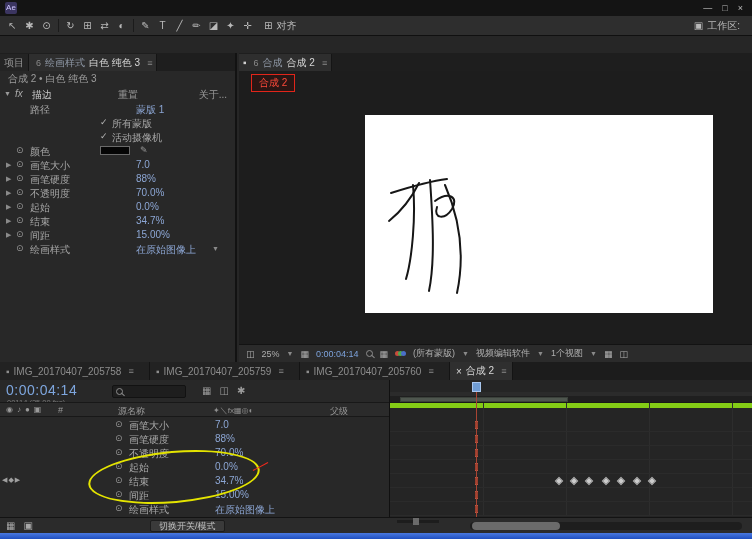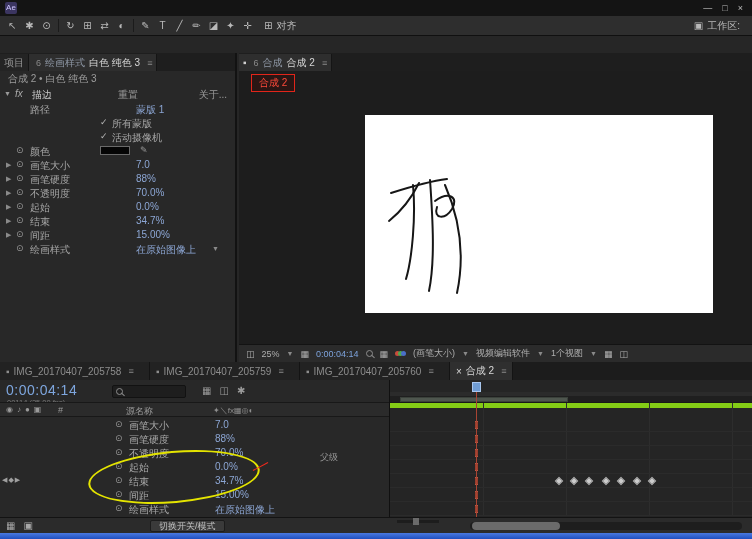--- a/index.html
+++ b/index.html
@@ -70,23 +70,23 @@
   .tl-tab.active { width:auto; background:#2f2f2f; color:#d8d8d8; }
   .tl-body { position:absolute; top:18px; left:0; right:0; bottom:0; }
   .tl-left { position:absolute; left:0; top:0; bottom:0; width:390px; background:#282828; border-right:1px solid #101010; }
   .tc-big { position:absolute; left:6px; top:2px; font-size:14px; color:#7ea6de; letter-spacing:.5px; }
   .tc-sub { position:absolute; left:7px; top:18px; font-size:7.5px; color:#787878; }
   .search-box { position:absolute; left:112px; top:5px; width:74px; height:13px; background:#1e1e1e; border:1px solid #121212; border-radius:2px; display:flex; align-items:center; padding-left:3px; }
   .tl-mini-btns { position:absolute; left:202px; top:5px; display:flex; gap:8px; font-size:10px; color:#9a9a9a; }
   .tl-header { position:absolute; left:0; right:0; top:22px; height:15px; background:#2b2b2b; border-top:1px solid #181818; border-bottom:1px solid #181818; font-size:9px; color:#9a9a9a; }
   .tl-header .avcl { position:absolute; left:6px; top:2px; letter-spacing:4px; font-size:8px; }
   .tl-header .hsh { position:absolute; left:58px; top:2px; }
-  .tl-header .srcn { position:absolute; left:126px; top:2px; }
+  .tl-header .srcn { position:absolute; left:118px; top:2px; }
   .tl-header .swc { position:absolute; left:213px; top:2px; font-size:8px; color:#8f8f8f; }
-  .tl-header .prnt { position:absolute; left:320px; top:2px;margin-top:46px; }
+  .tl-header .prnt { position:absolute; left:330px; top:2px; }
   .tl-rows { position:absolute; top:38px; left:0; right:0; }
   .tl-row { position:relative; height:14px; font-size:10px; color:#a8a8a8; }
   .tl-row .nav { position:absolute; left:2px; top:2px; font-size:7px; color:#9f9f9f; letter-spacing:1px; }
   .tl-row .sw2 { position:absolute; left:115px; top:1px; font-size:9px; color:#989898; }
   .tl-row .lbl { position:absolute; left:129px; top:1px; }
   .tl-row .val { position:absolute; left:215px; top:1px; color:#8ca6d4; }
 
   .tl-right { position:absolute; left:390px; top:0; right:0; bottom:0; background:#252525; overflow:hidden; }
   .ruler { position:absolute; top:12px; left:0; right:0; height:16px; background:#2b2b2b; border-bottom:6px solid #84cc16; }
   .tick { position:absolute; top:3px; font-size:8px; color:#8f8f8f; }
@@ -277,21 +277,21 @@
         <span class="ddt">▼</span>
         <span>▦</span>
         <span class="tcode">0:00:04:14</span>
         <span class="mag"></span>
         <span>▦</span>
         <span class="rgb-dots">
             <i class="r"></i>
             <i class="g"></i>
             <i class="b"></i>
           </span>
-        <span>(画笔大小)</span>
+        <span>(所有蒙版)</span>
         <span class="ddt">▼</span>
         <span>视频编辑软件</span>
         <span class="ddt">▼</span>
         <span>1个视图</span>
         <span class="ddt">▼</span>
         <span>▦</span>
         <span>◫</span>
       </div>
     </div>
   </div>

